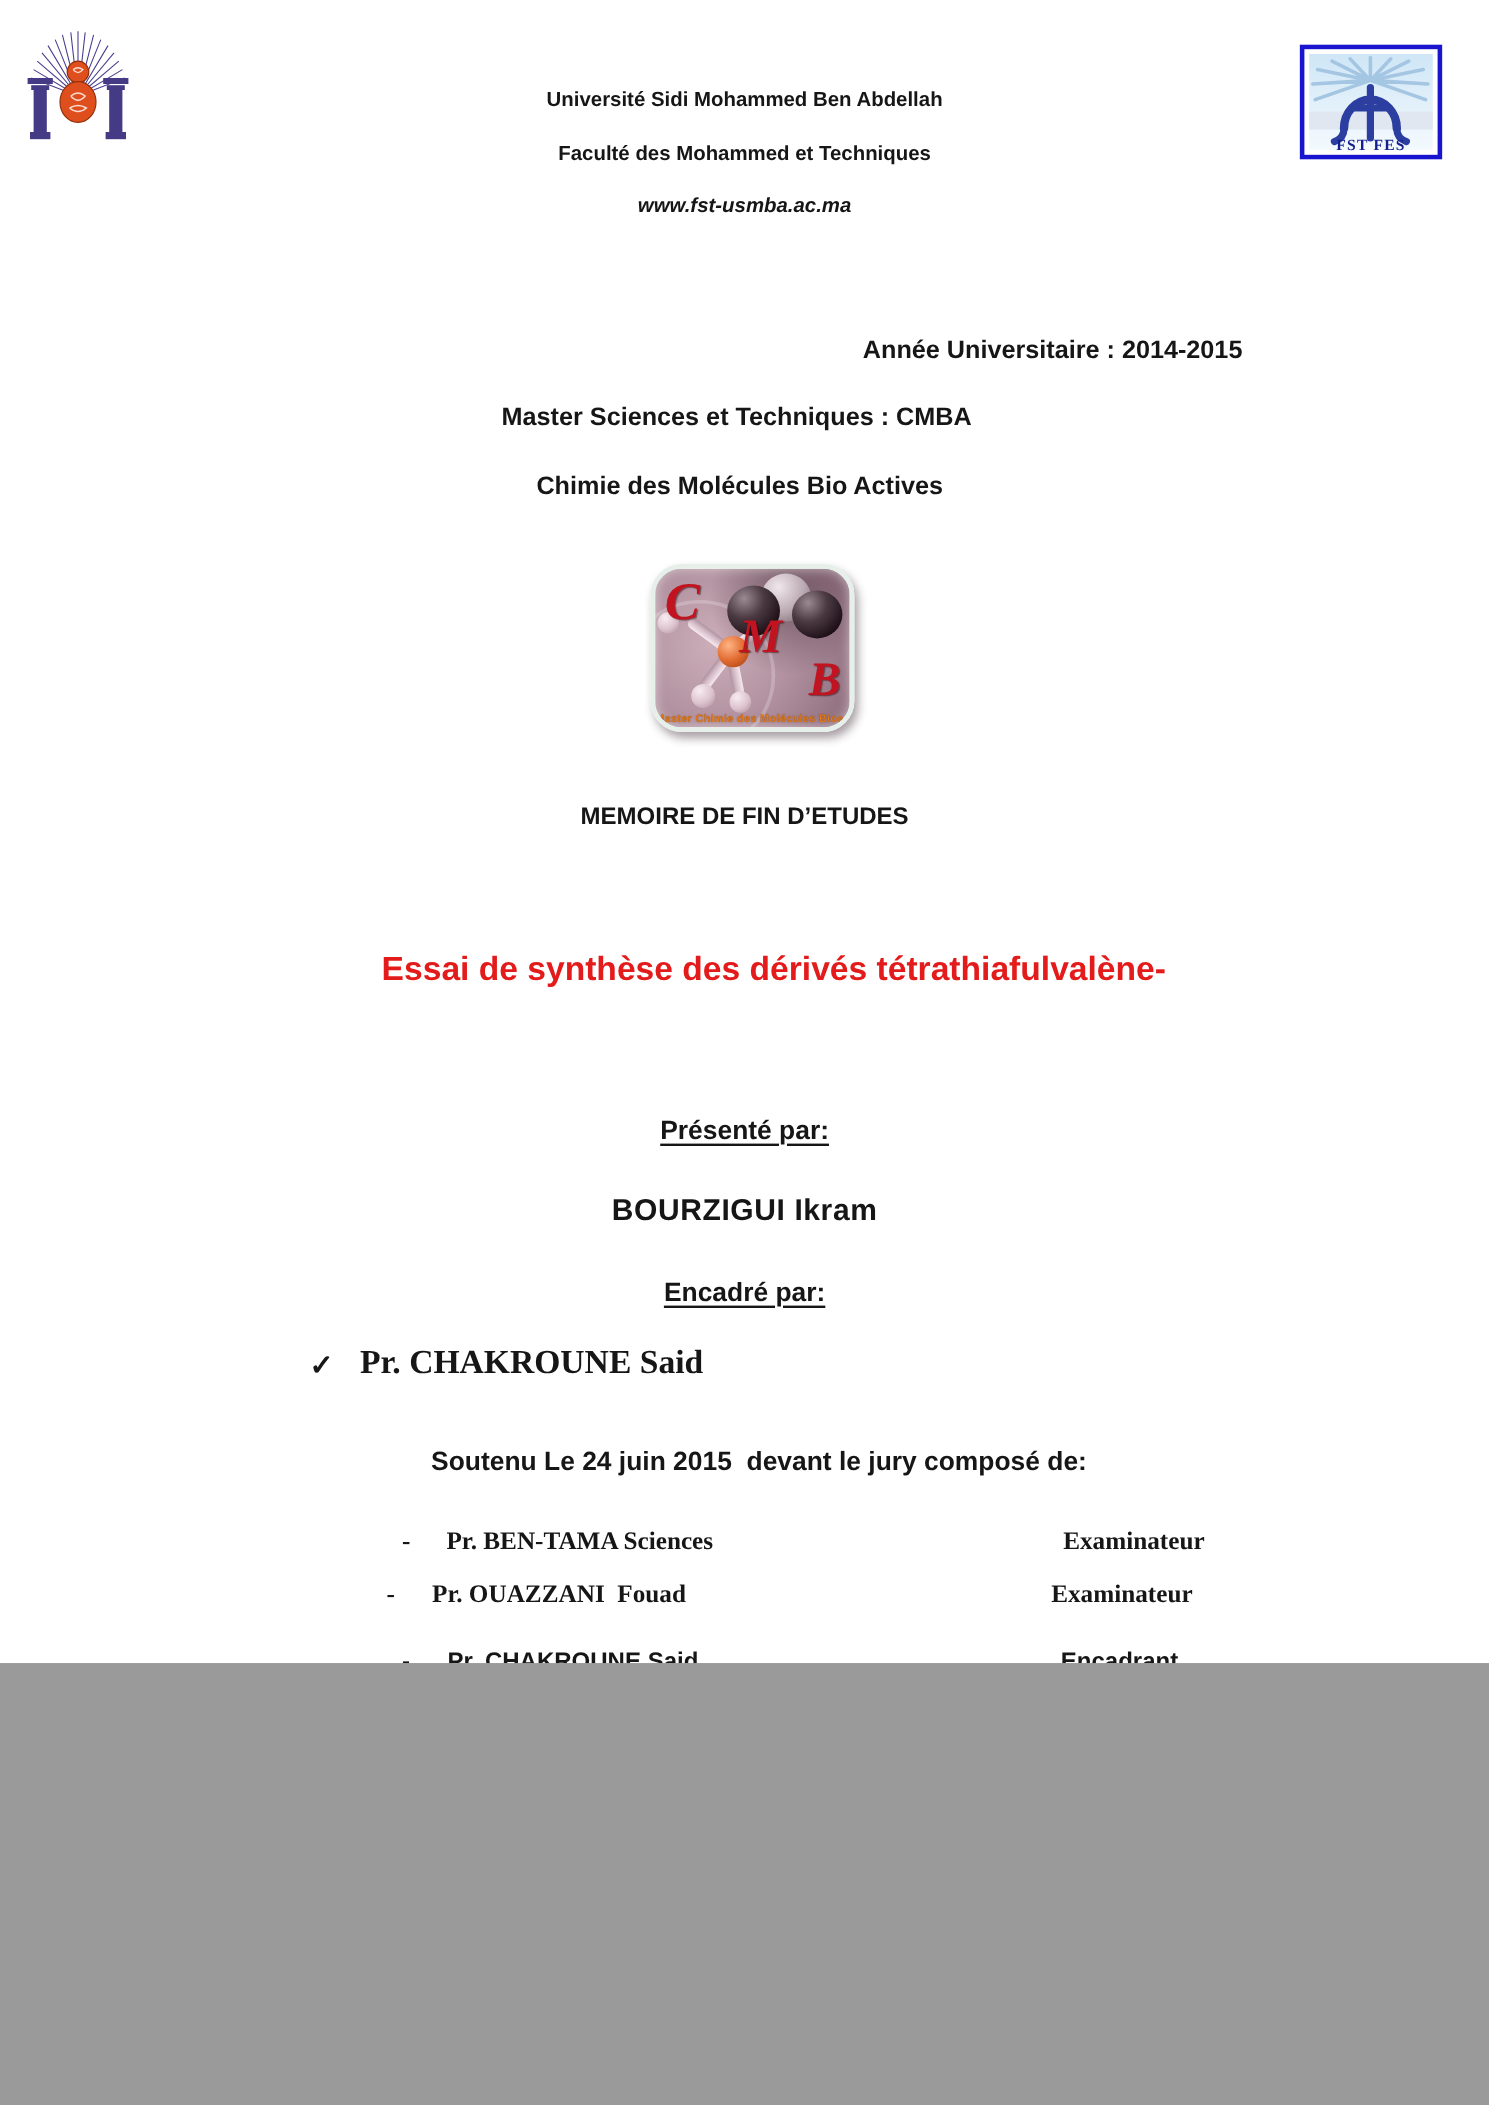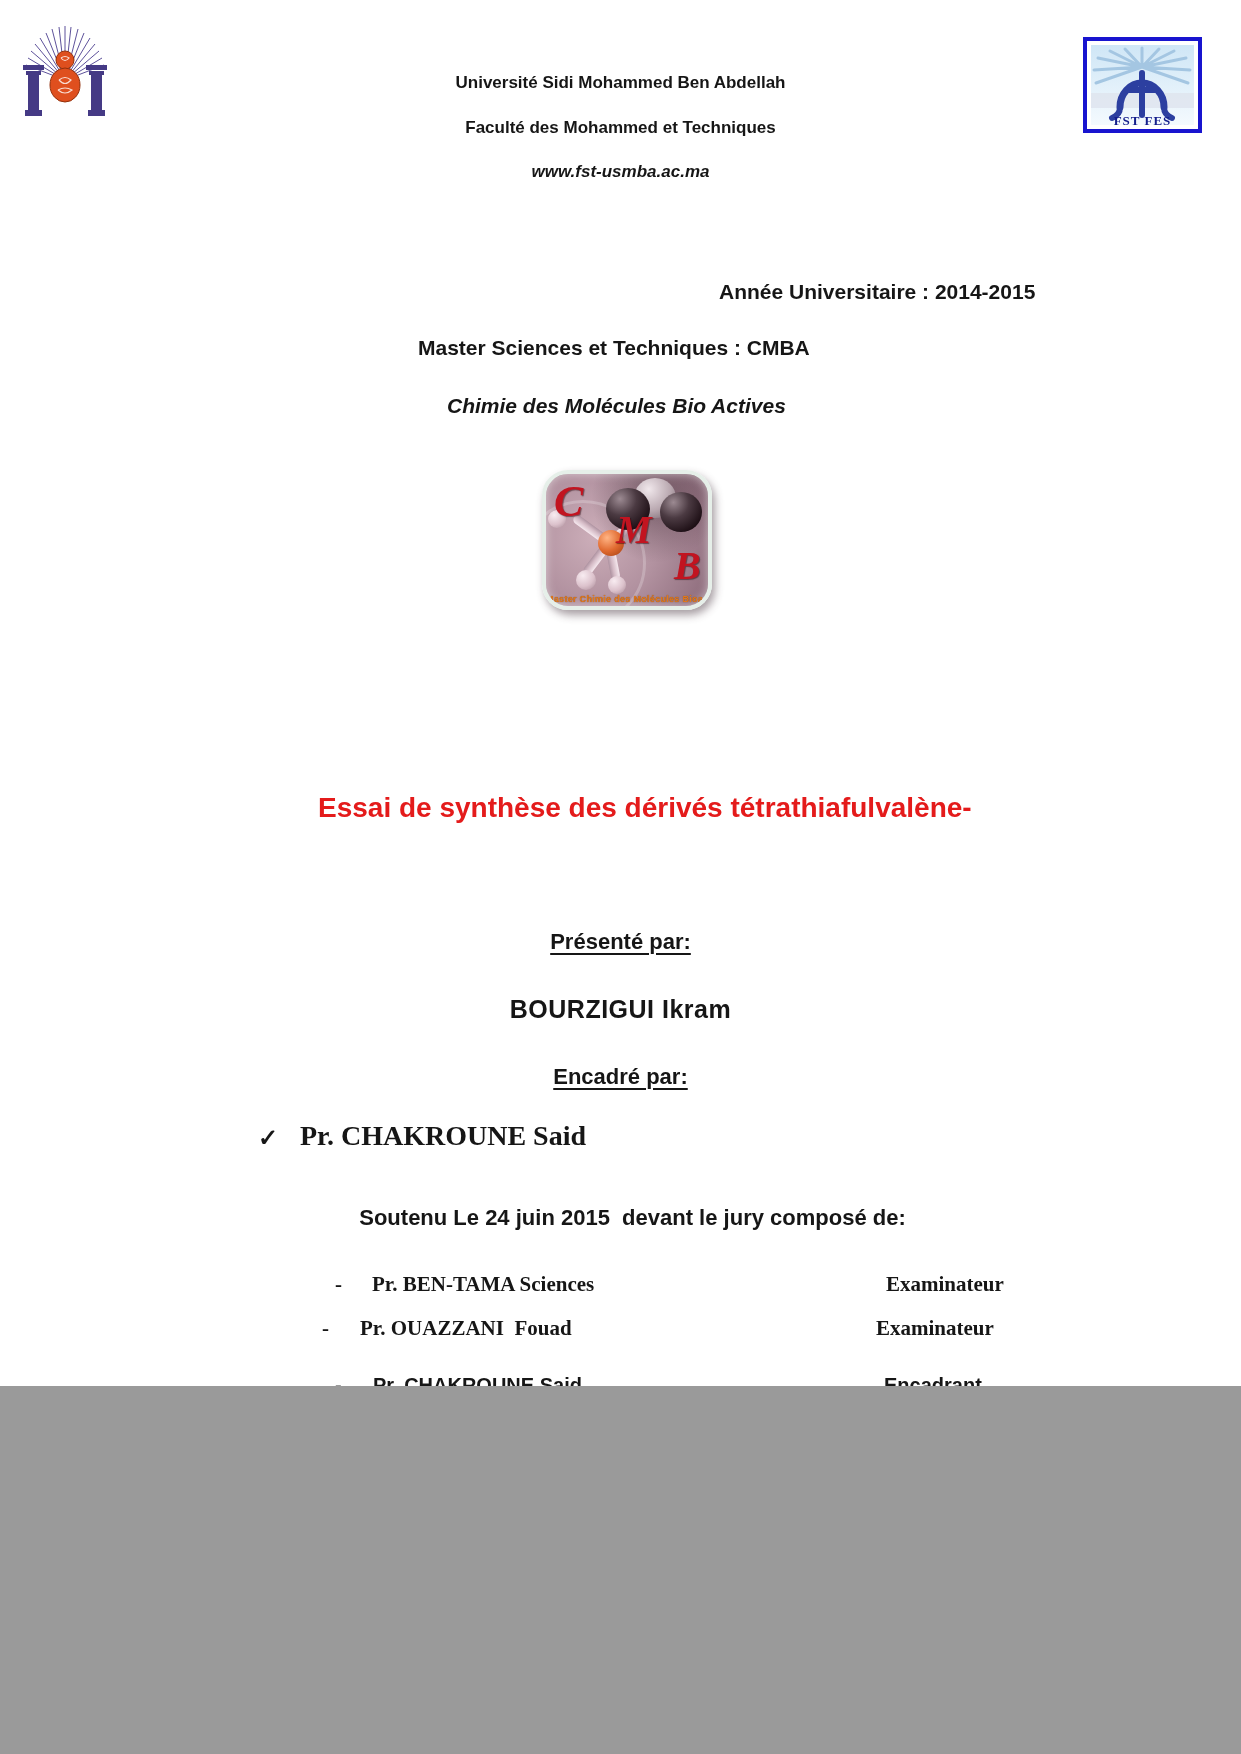--- a/index.html
+++ b/index.html
@@ -122,41 +122,42 @@
       <path stroke-width="6" d="M37,70 Q37,78 29,81"></path>
       <path stroke-width="6" d="M81,70 Q81,78 89,81"></path>
       <path stroke-width="6" d="M59,36 L59,78"></path>
       <path stroke-width="6" d="M45,53 L73,53"></path>
     </g>
     <text x="59.5" y="88" text-anchor="middle" font-family="Liberation Serif, serif" font-weight="bold" font-size="13" letter-spacing="1" fill="#141e8c">FST FES</text>
   </svg>
 
   <div class="abs prog" style="left:719px;top:280px;">Année Universitaire : 2014-2015</div>
   <div class="abs prog" style="left:418px;top:336px;">Master Sciences et Techniques : CMBA</div>
-  <div class="abs prog" style="left:447px;top:394px;font-style:italic;">Chimie des Molécules Bio Actives</div>
+  <div class="abs prog" style="left:447px;top:394px;">Chimie des Molécules Bio Actives</div>
 
   <div class="abs cmb">
     <div class="cmb-ring"></div>
     <div class="bond" style="width:43px;transform:rotate(-144deg);"></div>
     <div class="bond" style="width:39px;transform:rotate(127deg);"></div>
     <div class="bond" style="width:38px;transform:rotate(79deg);"></div>
     <div class="bond" style="width:44px;transform:rotate(-38deg);"></div>
     <div class="sphere sph-light" style="left:88px;top:4px;width:42px;height:40px;"></div>
     <div class="sphere sph-dark" style="left:60px;top:14px;width:44px;height:42px;"></div>
     <div class="sphere sph-dark" style="left:114px;top:18px;width:42px;height:40px;"></div>
     <div class="sphere sph-pink" style="left:2px;top:36px;width:18px;height:18px;"></div>
     <div class="sphere sph-pink" style="left:30px;top:96px;width:20px;height:20px;"></div>
     <div class="sphere sph-pink" style="left:62px;top:102px;width:18px;height:18px;"></div>
     <div class="sphere sph-orange" style="left:52px;top:56px;width:26px;height:26px;"></div>
     <span class="cmb-letter" style="left: 8px; top: 6px; font-size: 44px; color: rgb(194, 20, 32);">C</span>
     <span class="cmb-letter" style="left: 70px; top: 36px; font-size: 40px; color: rgb(194, 20, 32);">M</span>
     <span class="cmb-letter" style="left: 128px; top: 72px; font-size: 40px; color: rgb(194, 20, 32);">B</span>
     <div class="cmb-caption" style="color: rgb(226, 121, 28);">Master Chimie des Molécules Bioactives</div>
   </div>
 
+  <div class="cline memoire-h" style="top:670px;">MEMOIRE DE FIN D’ETUDES</div>
 
   <div class="abs red-wrap">
     <div class="red-line" style="color: rgb(228, 27, 27);">Essai de synthèse des dérivés tétrathiafulvalène-</div>
   </div>
 
   <div class="cline author" style="top:995px;">BOURZIGUI Ikram</div>
   <div class="cline presente ul" style="top:929px;">Présenté par:</div>
   <div class="cline presente ul" style="top:1064px;">Encadré par:</div>
 
   <span class="abs check-mark" style="left:258px;top:1124px;">✓</span>

